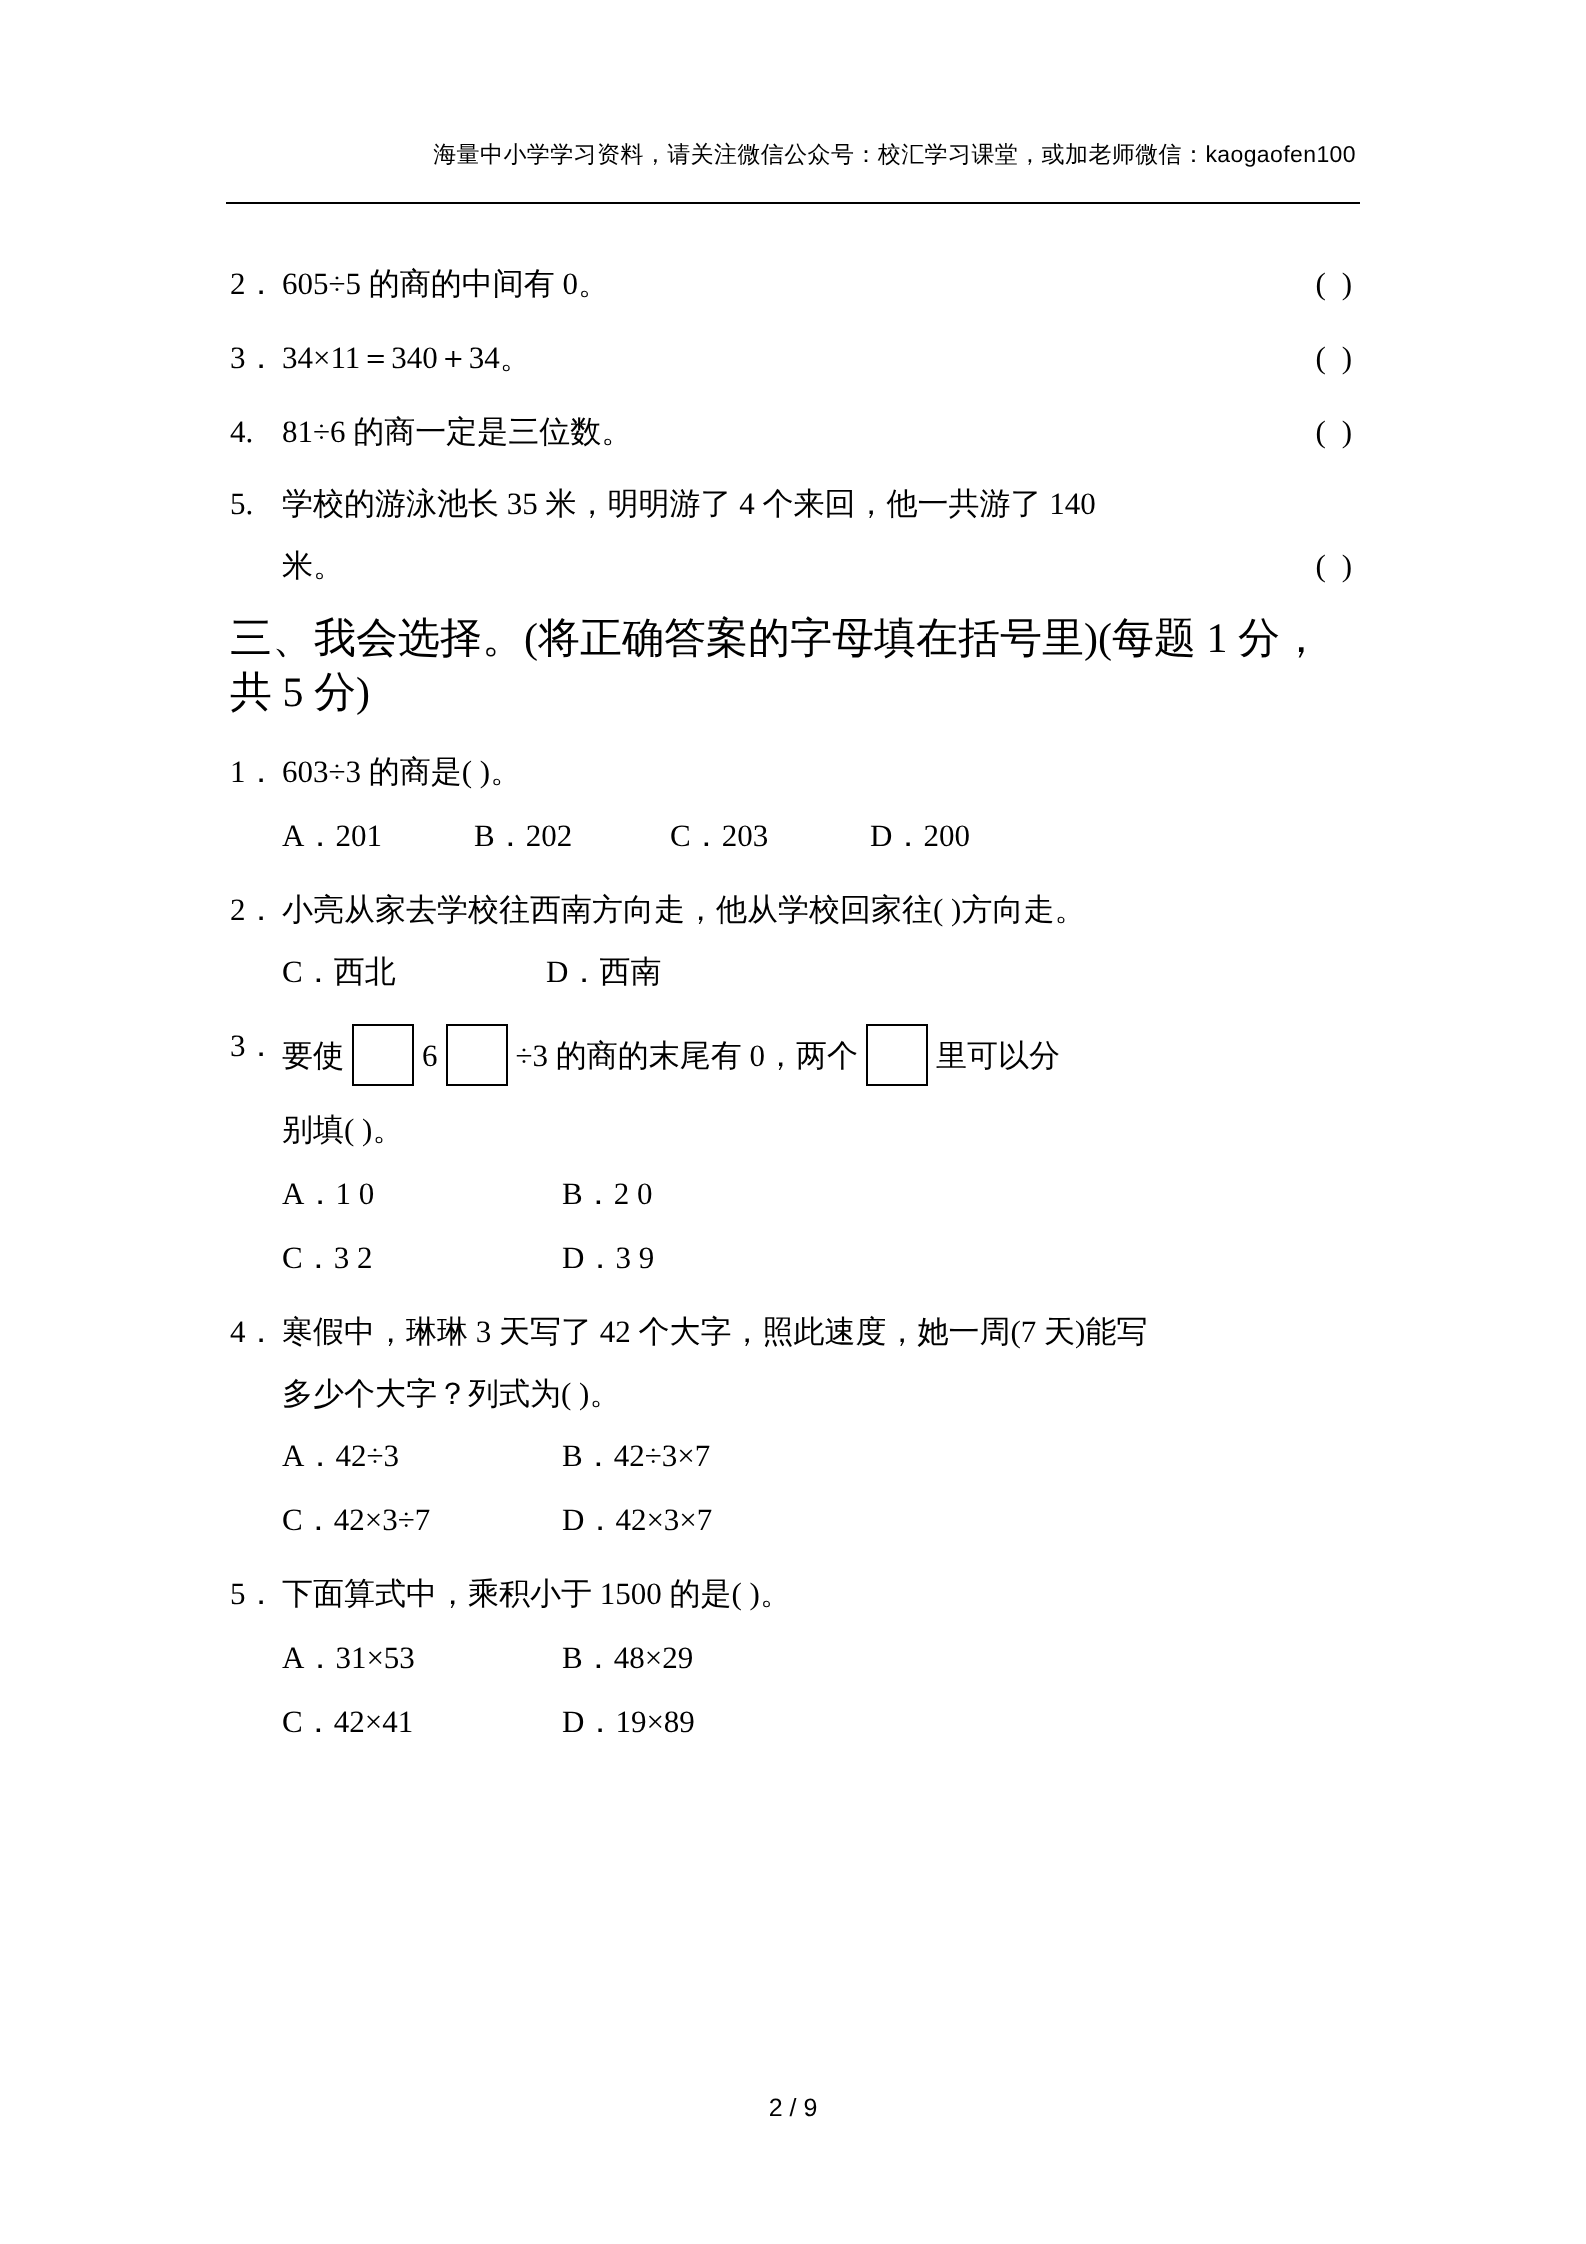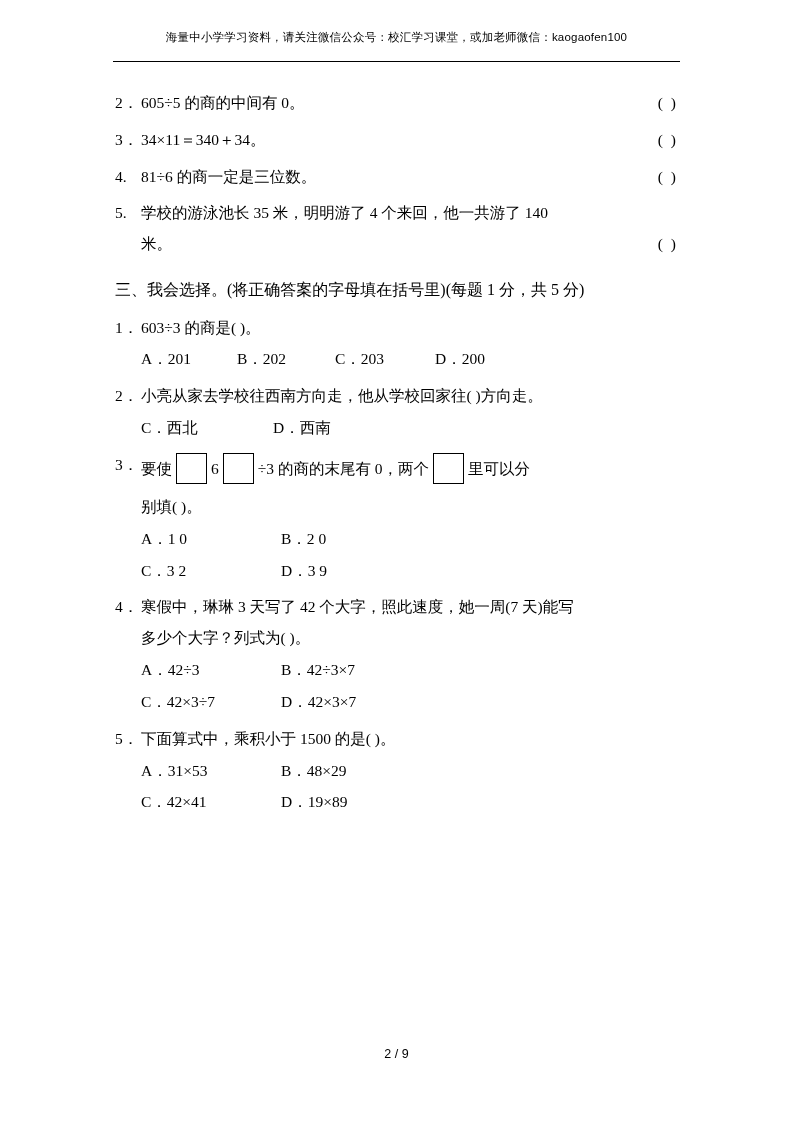--- a/index.html
+++ b/index.html
@@ -15,25 +15,25 @@
     position: relative;
   }
   .page {
     position: relative;
     width: 793px;
     height: 1122px;
     box-sizing: border-box;
     padding: 0 115px;
   }
   .header-note {
-    text-align: center;
+    text-align: right;
     font-family: "Liberation Sans", sans-serif;
     font-size: 11.5px;
     letter-spacing: 0.2px;
-    padding-top: 30px;
+    padding-top: 70px;
     color: #000;
   }
   .header-rule {
     border-bottom: 1px solid #000;
     margin-top: 16px;
     margin-left: -2px;
     margin-right: -2px;
   }
   .content {
     padding-top: 14px;
@@ -64,22 +64,22 @@
     top: 0;
     letter-spacing: 2px;
     font-size: 15.5px;
     white-space: nowrap;
   }
   .line2 {
     margin-top: 11px;
     position: relative;
   }
   .section-title {
-    margin-top: 26px;
-    font-size: 16px;
+    margin-top: 12px;
+    font-size: 21px;
   }
   .choices {
     margin-top: 12px;
     padding-left: 26px;
     display: flex;
     font-size: 15.5px;
   }
   .choice {
     white-space: nowrap;
   }

